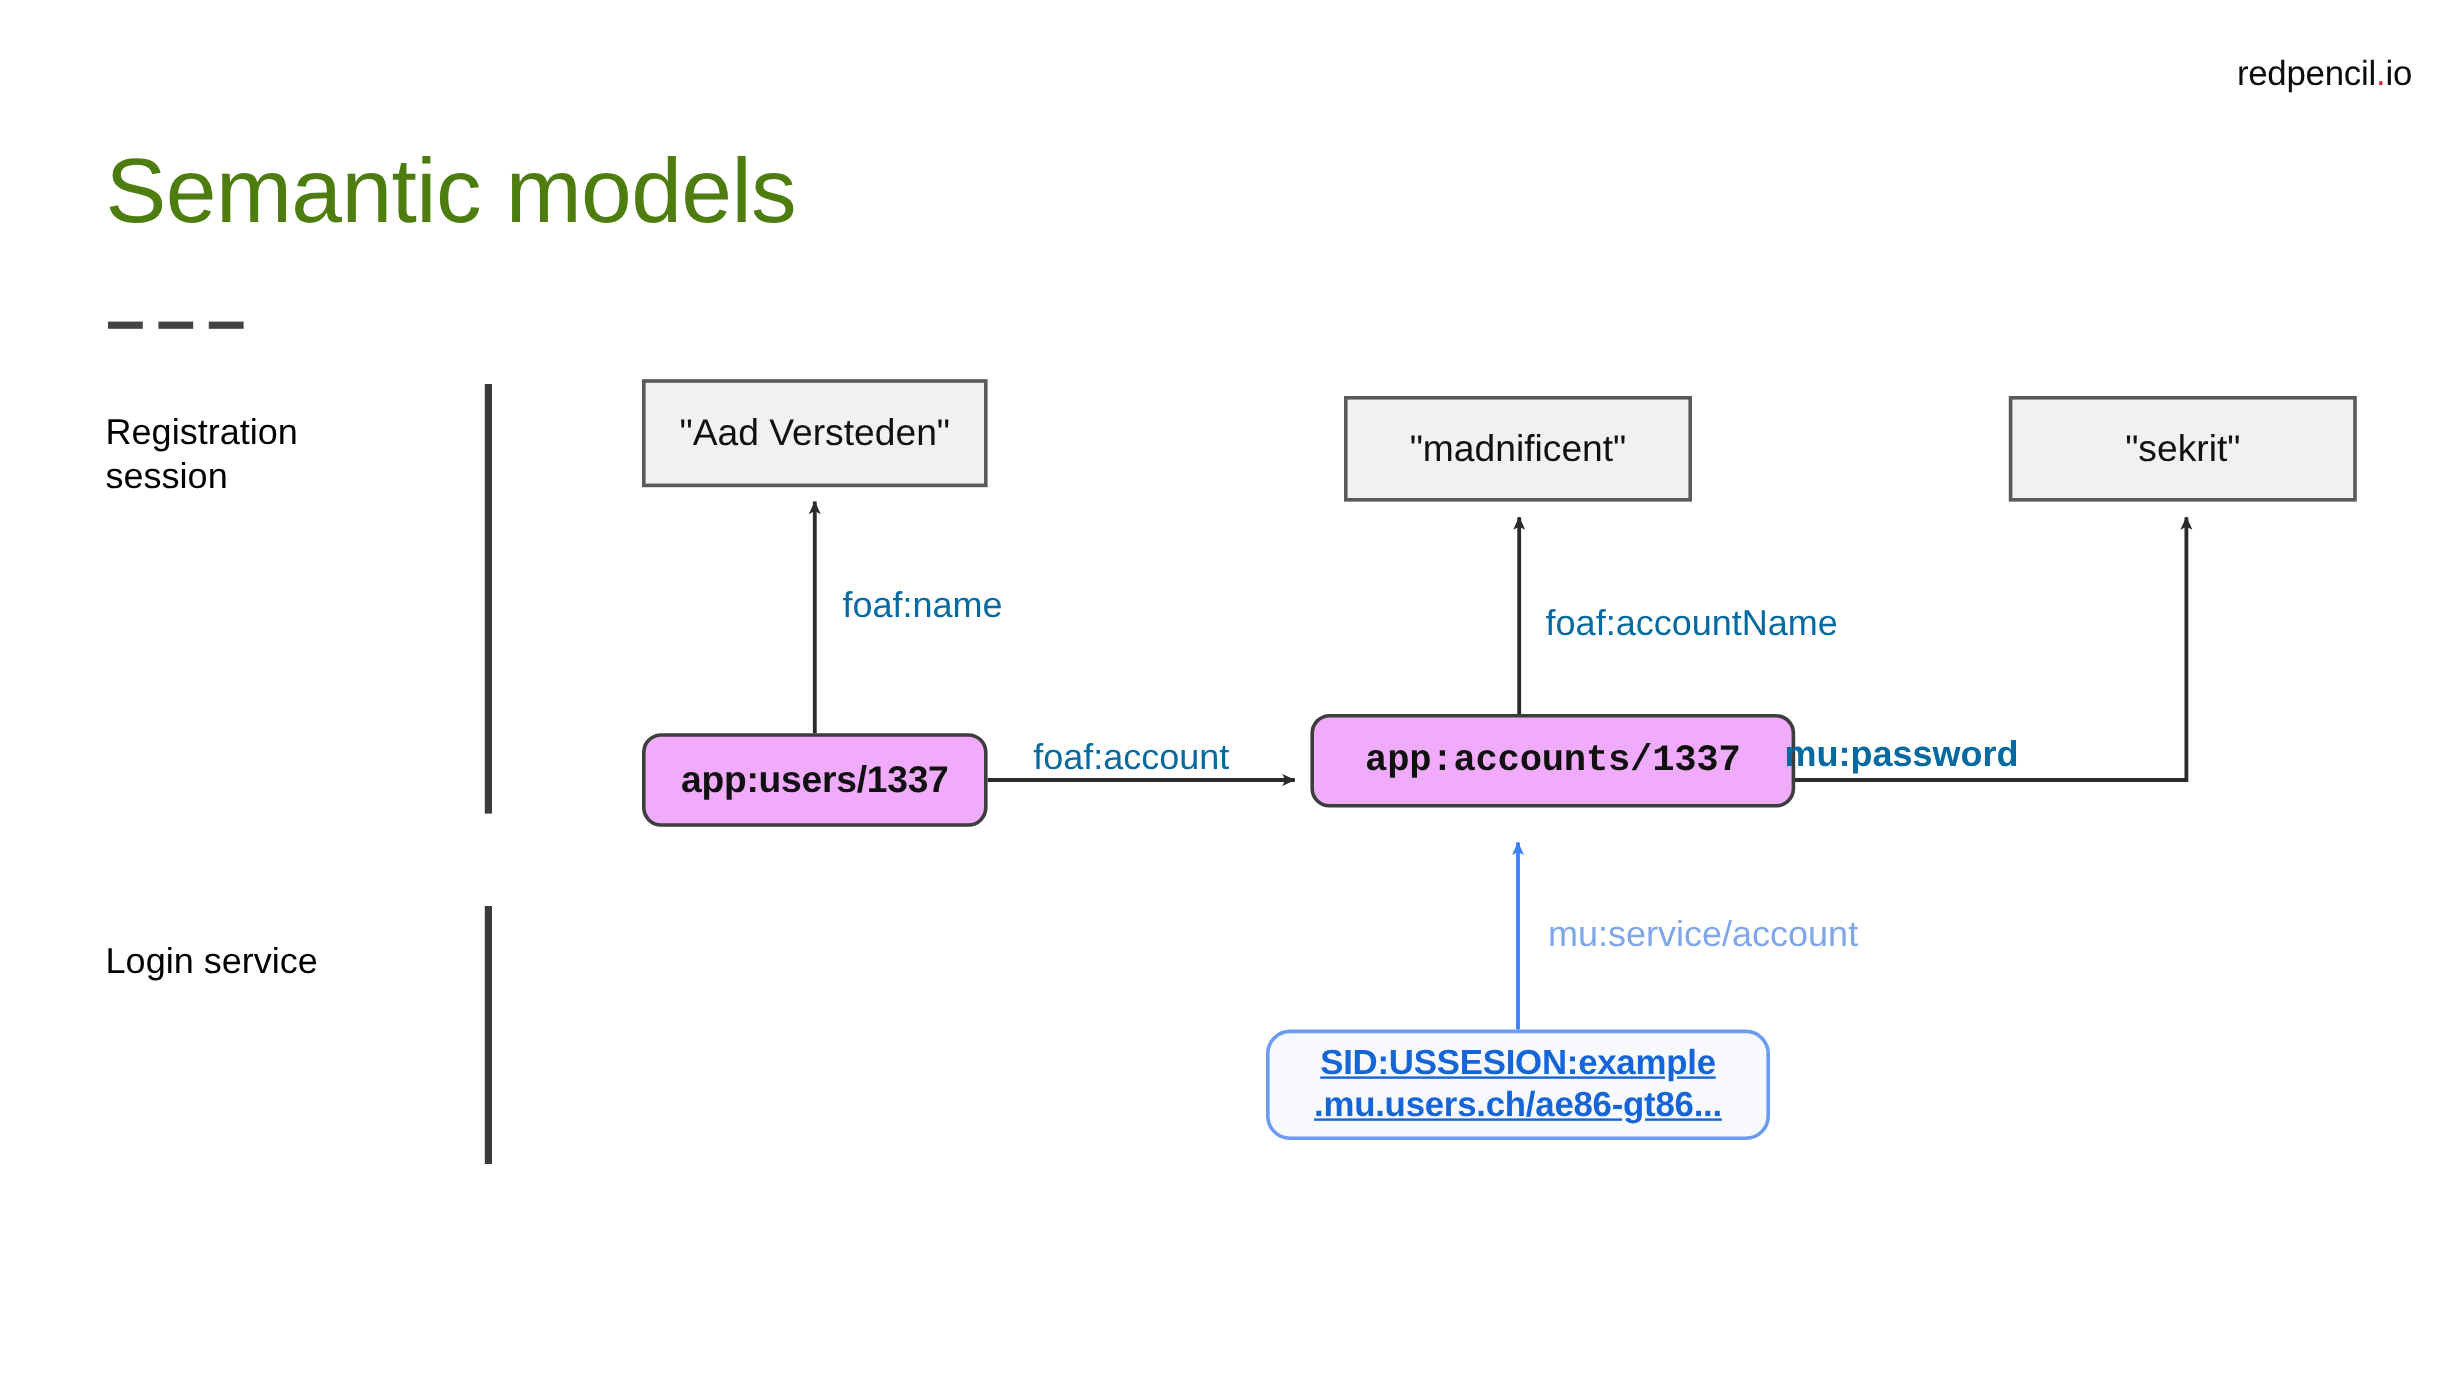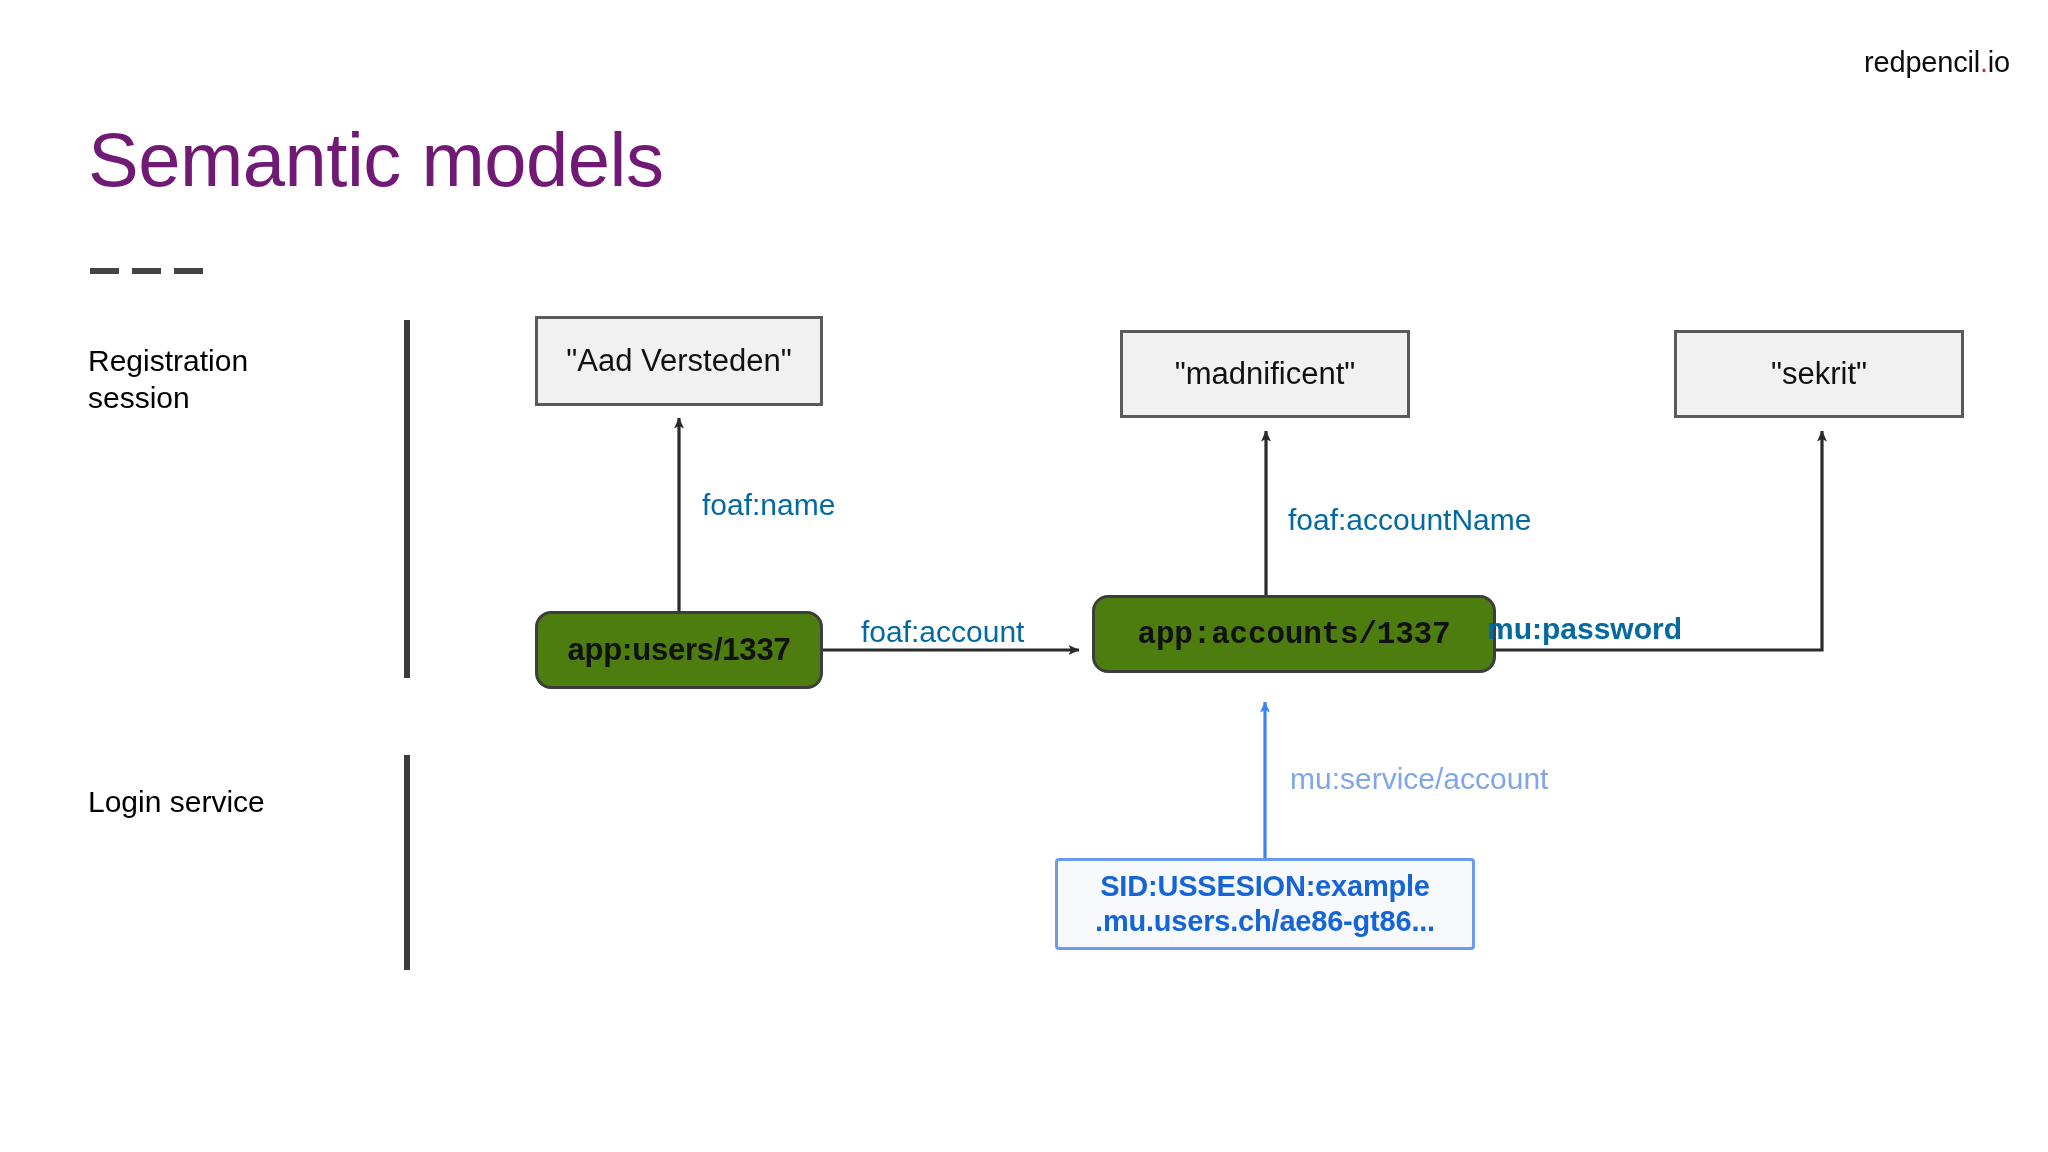--- a/index.html
+++ b/index.html
@@ -33,21 +33,21 @@
   }
   .brand .dot { color: #d4252a; }
 
   
   .slide-title {
     position: absolute;
     left: 88px;
     top: 122px;
     font-size: 76px;
     font-weight: 400;
-    color: #701a75;
+    color: #4d7c0f;
     letter-spacing: -0.5px;
     line-height: 1;
     white-space: nowrap;
   }
   .title-rule {
     position: absolute;
     left: 90px;
     top: 268px;
     display: flex;
     gap: 13px;
@@ -100,38 +100,39 @@
   
   .node.literal {
     background: #f1f1f1;
     border: 3px solid #5a5a5a;
     font-size: 31px;
     color: #111111;
     font-weight: 400;
   }
   
   .node.resource {
-    background: #4d7c0f;
+    background: #f0abfc;
     border: 3px solid #3d3d3d;
     border-radius: 16px;
     font-size: 31px;
     color: #111111;
     font-weight: bold;
     letter-spacing: -0.2px;
   }
   .node.session {
     background: #f7f9fd;
     border: 3px solid #6b9bf0;
-    border-radius: 4px;
+    border-radius: 20px;
     font-size: 29px;
     color: #1565d8;
     font-weight: bold;
     line-height: 1.2;
     flex-direction: column;
     letter-spacing: -0.2px;
+    text-decoration: underline;
   }
 
   #node-name-literal      { left: 535px;  top: 316px; width: 288px; height: 90px; }
   #node-accountname-lit   { left: 1120px; top: 330px; width: 290px; height: 88px; }
   #node-password-lit      { left: 1674px; top: 330px; width: 290px; height: 88px; }
   #node-user-resource     { left: 535px;  top: 611px; width: 288px; height: 78px; }
   #node-account-resource  { left: 1092px; top: 595px; width: 404px; height: 78px; font-family: Liberation Mono, monospace; }
   #node-session-resource  { left: 1055px; top: 858px; width: 420px; height: 92px; }
 
   .edge-label {

